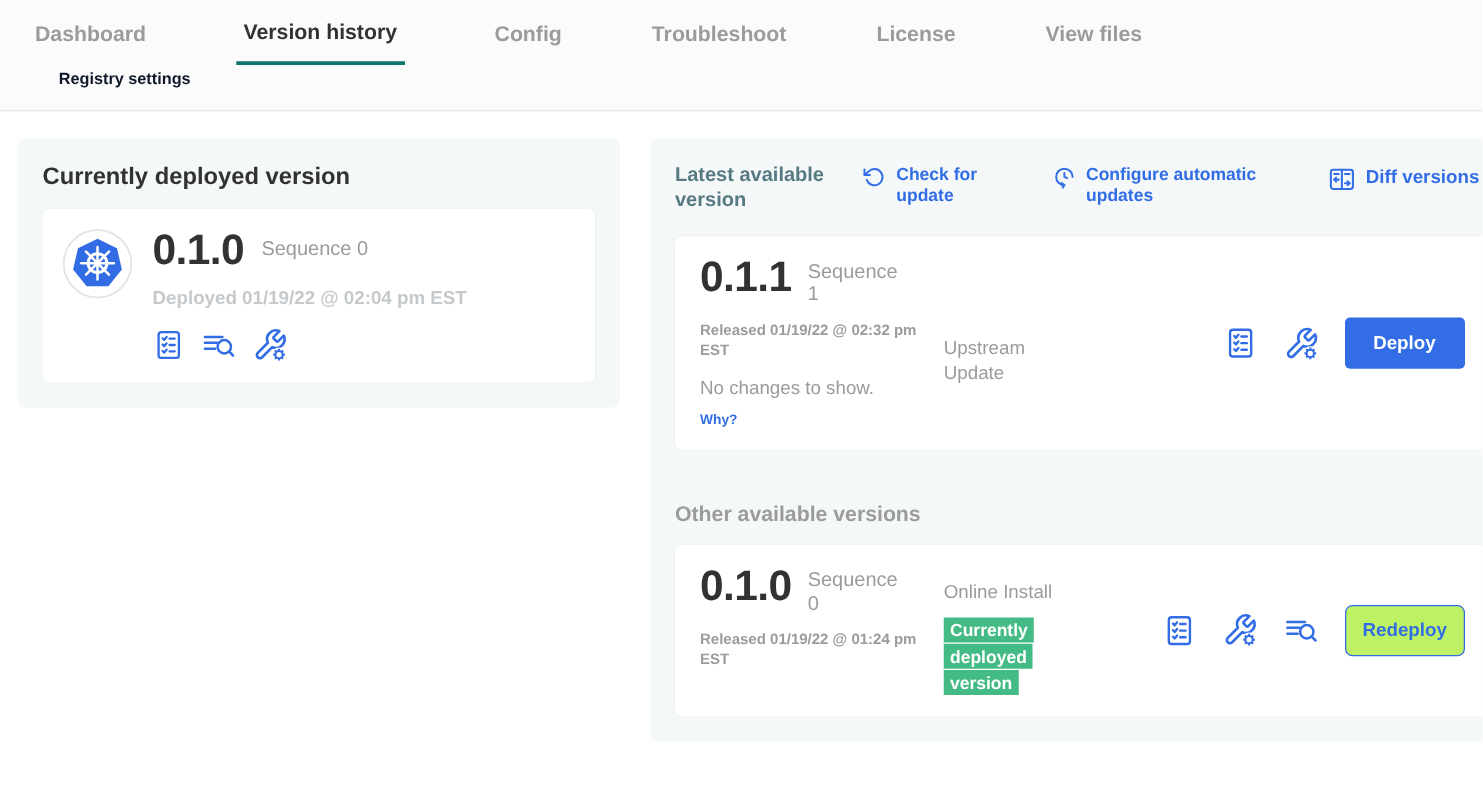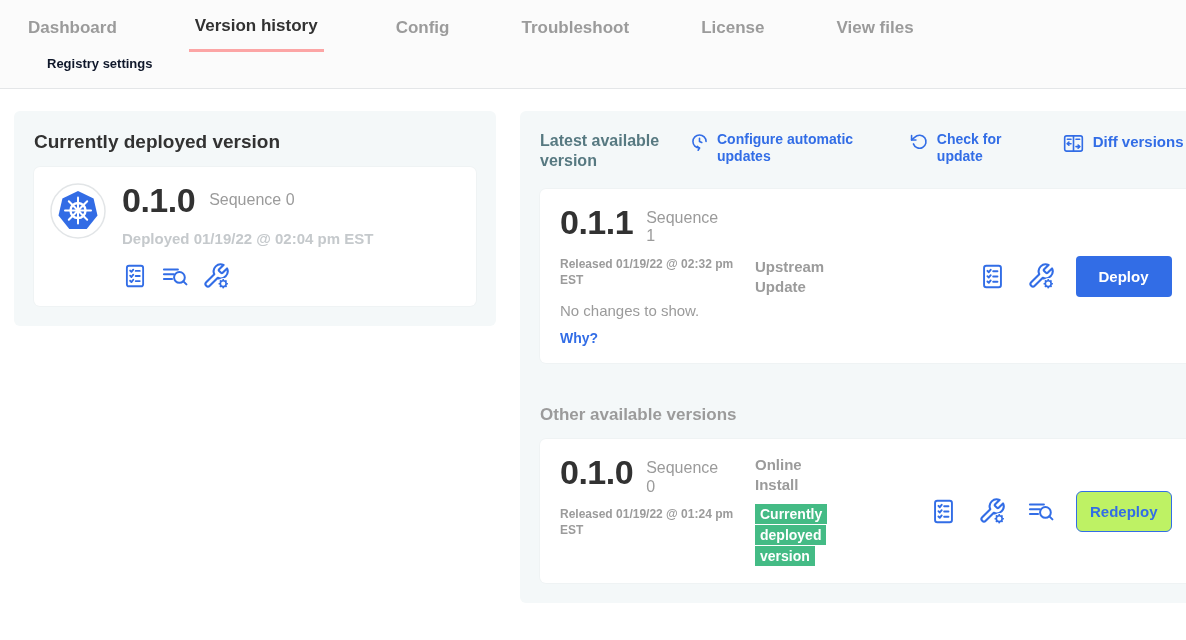--- a/index.html
+++ b/index.html
@@ -2,21 +2,21 @@
 <html><head>
 <meta charset="utf-8">
 <style>
   * { margin:0; padding:0; box-sizing:border-box; }
   html,body { width:1186px; height:640px; background:#fff; font-family:"Liberation Sans", sans-serif; overflow:hidden; }
 
   
   .topnav { background:#fbfbfb; border-bottom:1px solid #e4e6e8; padding:16px 0 0 28px; }
   .nav-row1 { display:flex; align-items:center; }
   .nav-tab { font-size:17px; font-weight:600; color:#9b9b9b; padding-bottom:13px; margin-right:72px; cursor:pointer; white-space:nowrap; }
-  .nav-tab.active { color:#323232; border-bottom:3px solid #fca5a5; padding-left:6px; padding-right:6px; }
+  .nav-tab.active { color:#323232; border-bottom:3px solid #0f766e; padding-left:6px; padding-right:6px; }
   .nav-row2 { padding:2px 0 16px 19px; }
   .nav-tab-secondary { font-size:13px; font-weight:600; color:#0f172a; cursor:pointer; }
 
   
   .main { display:flex; gap:24px; padding:22px 14px; align-items:flex-start; }
   .panel { background:#f4f8f9; border-radius:6px; }
   .panel-left { width:482px; flex:none; padding:20px; }
   .panel-right { flex:1; padding:20px; }
 
   .panel-left h2 { font-size:19px; font-weight:bold; color:#323232; margin-bottom:14px; }
@@ -43,24 +43,24 @@
   .hdr-link svg { flex:none; margin-top:1px; }
 
   
   .vcard { margin-top:18px; padding:16px 20px; display:flex; min-height:160px; }
   .vcard2 { min-height:135px; margin-top:14px; }
   .vc-col1 { width:195px; flex:none; }
   .vc-ver-row { display:flex; }
   .vc-seq { width:78px; font-size:16px; color:#9b9b9b; line-height:1.15; margin-left:13px; margin-top:4px; }
   .released { width:175px; font-size:12px; font-weight:bold; color:#9b9b9b; line-height:1.35; margin-top:10px; }
   .changes-note { font-size:15px; color:#9b9b9b; margin-top:14px; }
-  .why-link { font-size:14px; font-weight:bold; color:#326de6; margin-top:11px; cursor:pointer; display:inline-block; }
+  .why-link { font-size:11px; font-weight:bold; color:#326de6; margin-top:11px; cursor:pointer; display:inline-block; }
   .vc-col2 { width:175px; flex:none; }
   .vc-col2.pt { padding-top:52px; }
-  .source-label { width:92px; font-size:15px; font-weight:bold; color:#9b9b9b; line-height:1.3; }
+  .source-label { width:92px; font-size:15px; font-weight:normal; color:#9b9b9b; line-height:1.3;margin-top:12px; }
   .badge-wrap { width:82px; margin-top:10px; }
   .badge { display:inline; background:#44bb85; color:#fff; font-size:14px; font-weight:bold; line-height:1.5; padding:2px 5px; -webkit-box-decoration-break:clone; box-decoration-break:clone; }
   .vcard-icons { margin-left:auto; align-self:center; display:flex; align-items:center; gap:21px; }
   .btn-deploy { background:#326de6; color:#fff; border:none; border-radius:4px; font-family:inherit; font-size:15px; font-weight:bold; padding:12px 23px; cursor:pointer; }
   .btn-redeploy { background:#bef264; color:#326de6; border:1.5px solid #326de6; border-radius:6px; font-family:inherit; font-size:15px; font-weight:bold; padding:11px 13px; cursor:pointer; }
 
   .other-title { font-size:17px; font-weight:600; color:#9b9b9b; margin-top:42px; }
 </style>
 </head>
 <body>
@@ -187,32 +187,32 @@
     </div>
   </section>
 
   <section class="panel panel-right">
     <div class="latest-header">
       <div class="latest-title">Latest available version</div>
       <div class="hdr-actions">
         <span class="hdr-link">
           <span>
             <svg width="19" height="19" viewBox="0 0 24 24">
+                <use href="#ic-refresh"></use>
+              </svg>
+          </span>
+          <span class="lbl-w70">Check for update</span>
+        </span>
+        <span class="hdr-link">
+          <span>
+            <svg width="19" height="19" viewBox="0 0 24 24">
                 <use href="#ic-schedule"></use>
               </svg>
           </span>
           <span class="lbl-w135">Configure automatic updates</span>
-        </span>
-        <span class="hdr-link">
-          <span>
-            <svg width="19" height="19" viewBox="0 0 24 24">
-                <use href="#ic-refresh"></use>
-              </svg>
-          </span>
-          <span class="lbl-w70">Check for update</span>
         </span>
         <span class="hdr-link">
           <span>
             <svg width="23" height="23" viewBox="0 0 24 24">
                 <use href="#ic-diff"></use>
               </svg>
           </span>
           <span style="white-space:nowrap; font-size:15px; margin-top:2px;">Diff versions</span>
         </span>
       </div>

